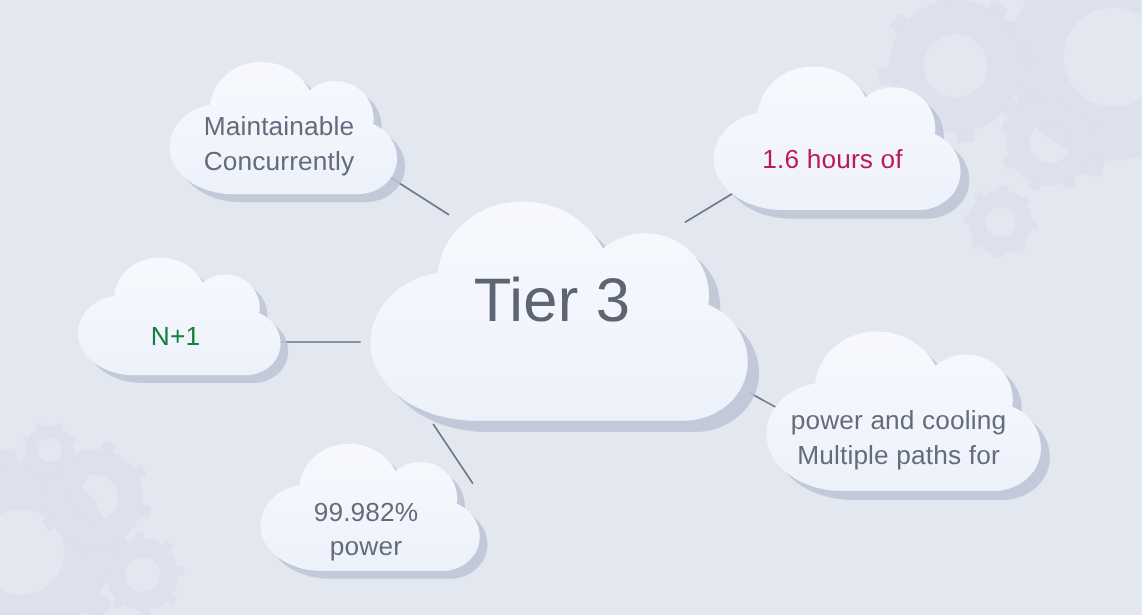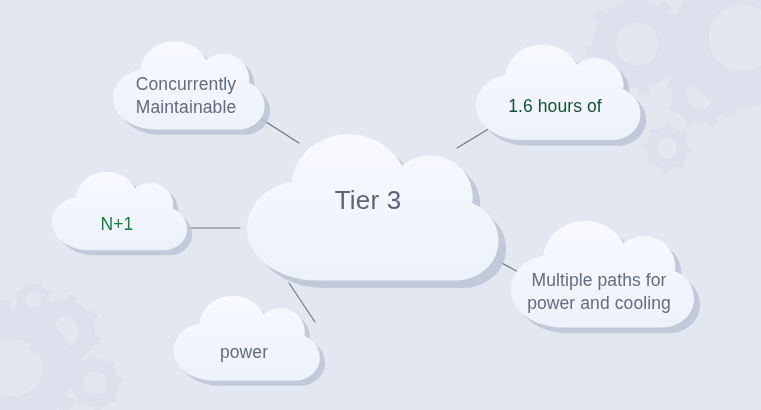--- a/index.html
+++ b/index.html
@@ -51,21 +51,21 @@
     justify-content: center;
     text-align: center;
     color: #636b7c;
     line-height: 1.26;
     white-space: pre-line;
     pointer-events: none;
     letter-spacing: 0.1px;
   }
   .cloud-label.center-label {
     color: #5d6573;
-    font-size: 26px;
+    font-size: 41px;
     line-height: 1.2;
     letter-spacing: 0.2px;
     text-align: center;
   }
   .cloud-label.sat-label {
     font-size: 17.5px;
   }
   .label-line { display: block; }
 </style>
 </head>
@@ -152,60 +152,61 @@
         <span class="label-line">Tier 3</span>
       </div>
     </div>
 
     <div class="cloud-node" style="left:104px; top:28px; width:164px; height:107px;">
       <svg viewBox="0 0 400 250" width="164" height="107">
         <use href="#cloud-shape" transform="translate(13,13)" fill="#bcc3d5" opacity="0.85"></use>
         <use href="#cloud-shape" fill="url(#cloudGrad)"></use>
       </svg>
       <div class="cloud-label sat-label" style="padding-top: 14px; color: rgb(99, 107, 124);">
+        <span class="label-line">Maintainable</span>
         <span class="label-line">Concurrently</span>
-        <span class="label-line">Maintainable</span>
       </div>
     </div>
 
     <div class="cloud-node" style="left:466px; top:30px; width:178px; height:116px;">
       <svg viewBox="0 0 400 250" width="178" height="116">
         <use href="#cloud-shape" transform="translate(13,13)" fill="#bcc3d5" opacity="0.85"></use>
         <use href="#cloud-shape" fill="url(#cloudGrad)"></use>
       </svg>
-      <div class="cloud-label sat-label" style="padding-top: 18px; color: #14532d;">
+      <div class="cloud-label sat-label" style="padding-top: 18px; color: #be185d;">
         <span class="label-line">1.6 hours of</span>
       </div>
     </div>
 
     <div class="cloud-node" style="left:44px; top:160px; width:146px; height:95px;">
       <svg viewBox="0 0 400 250" width="146" height="95">
         <use href="#cloud-shape" transform="translate(14,14)" fill="#bcc3d5" opacity="0.85"></use>
         <use href="#cloud-shape" fill="url(#cloudGrad)"></use>
       </svg>
       <div class="cloud-label sat-label" style="padding-top: 17px; color: #15803d;">
         <span class="label-line">N+1</span>
       </div>
     </div>
 
     <div class="cloud-node" style="left:500px; top:205px; width:198px; height:129px;">
       <svg viewBox="0 0 400 250" width="198" height="129">
         <use href="#cloud-shape" transform="translate(12,12)" fill="#bcc3d5" opacity="0.85"></use>
         <use href="#cloud-shape" fill="url(#cloudGrad)"></use>
       </svg>
       <div class="cloud-label sat-label" style="padding-top: 22px; color: rgb(99, 107, 124);">
+        <span class="label-line">power and cooling</span>
         <span class="label-line">Multiple paths for</span>
-        <span class="label-line">power and cooling</span>
       </div>
     </div>
 
     <div class="cloud-node" style="left:165px; top:283px; width:158px; height:103px;">
       <svg viewBox="0 0 400 250" width="158" height="103">
         <use href="#cloud-shape" transform="translate(13,13)" fill="#bcc3d5" opacity="0.85"></use>
         <use href="#cloud-shape" fill="url(#cloudGrad)"></use>
       </svg>
       <div class="cloud-label sat-label" style="padding-top: 18px; color: rgb(99, 107, 124);">
+        <span class="label-line">99.982%</span>
         <span class="label-line">power</span>
       </div>
     </div>
 
   </div>
 </div>
 
 </body></html>

